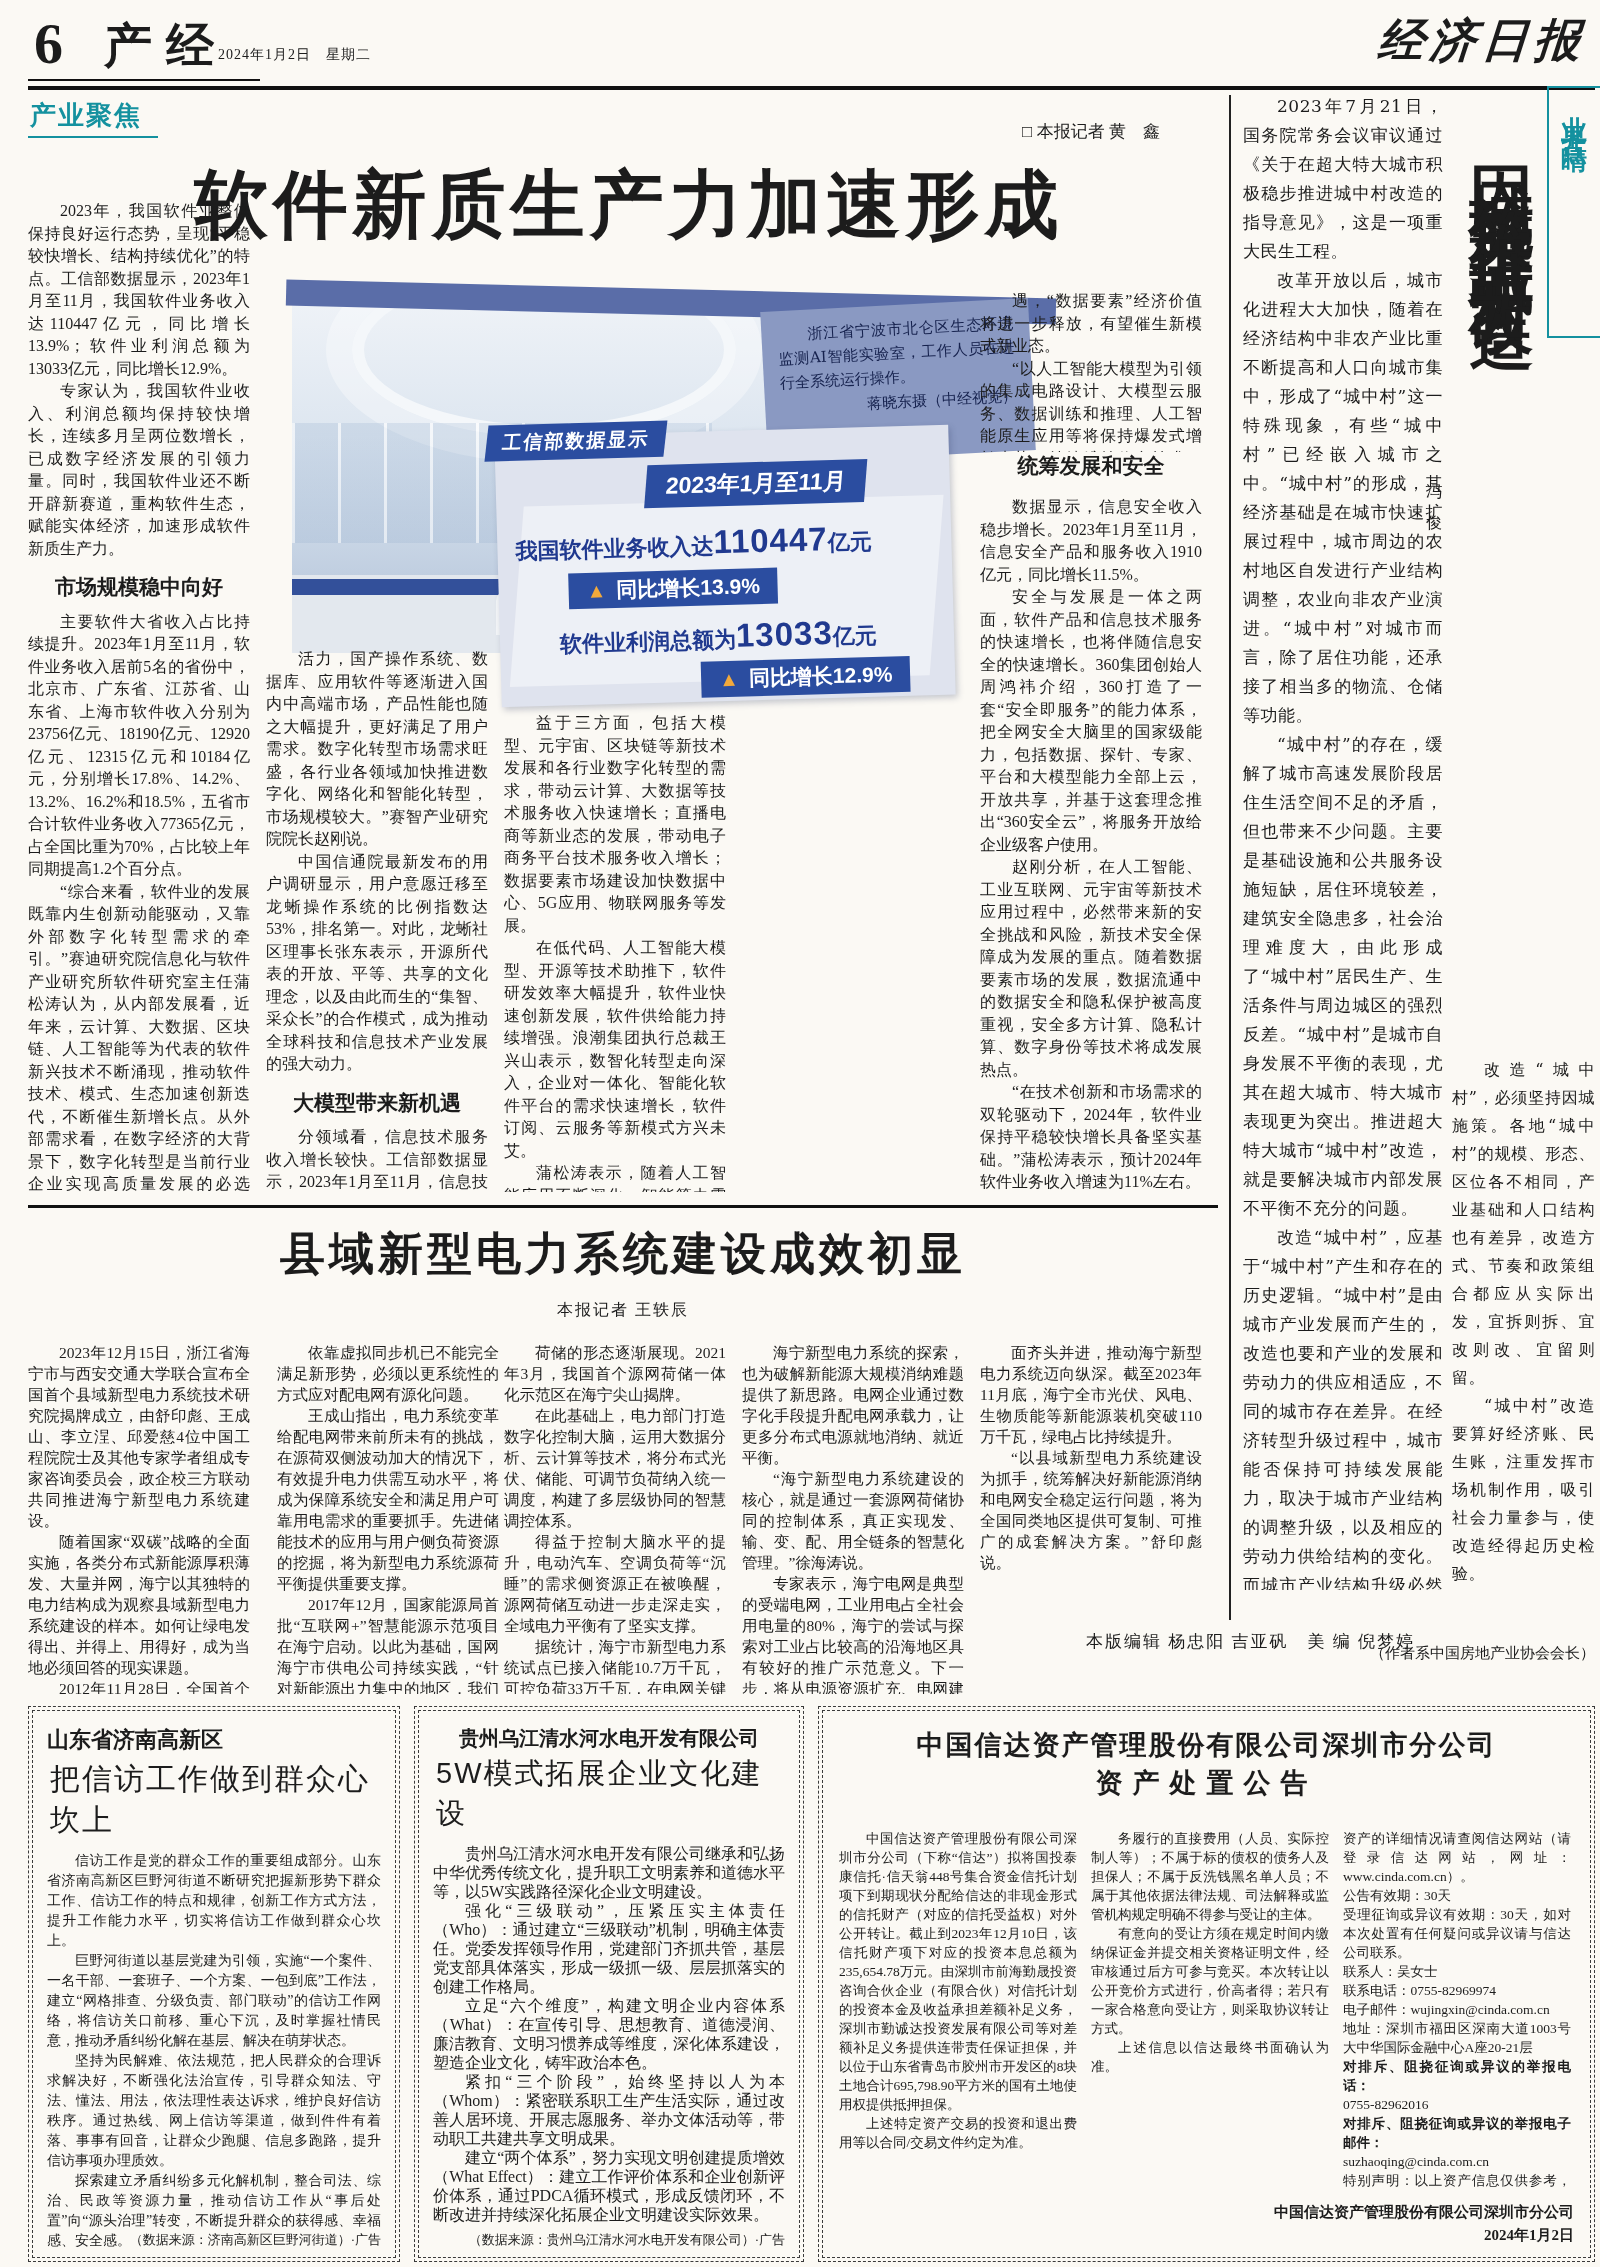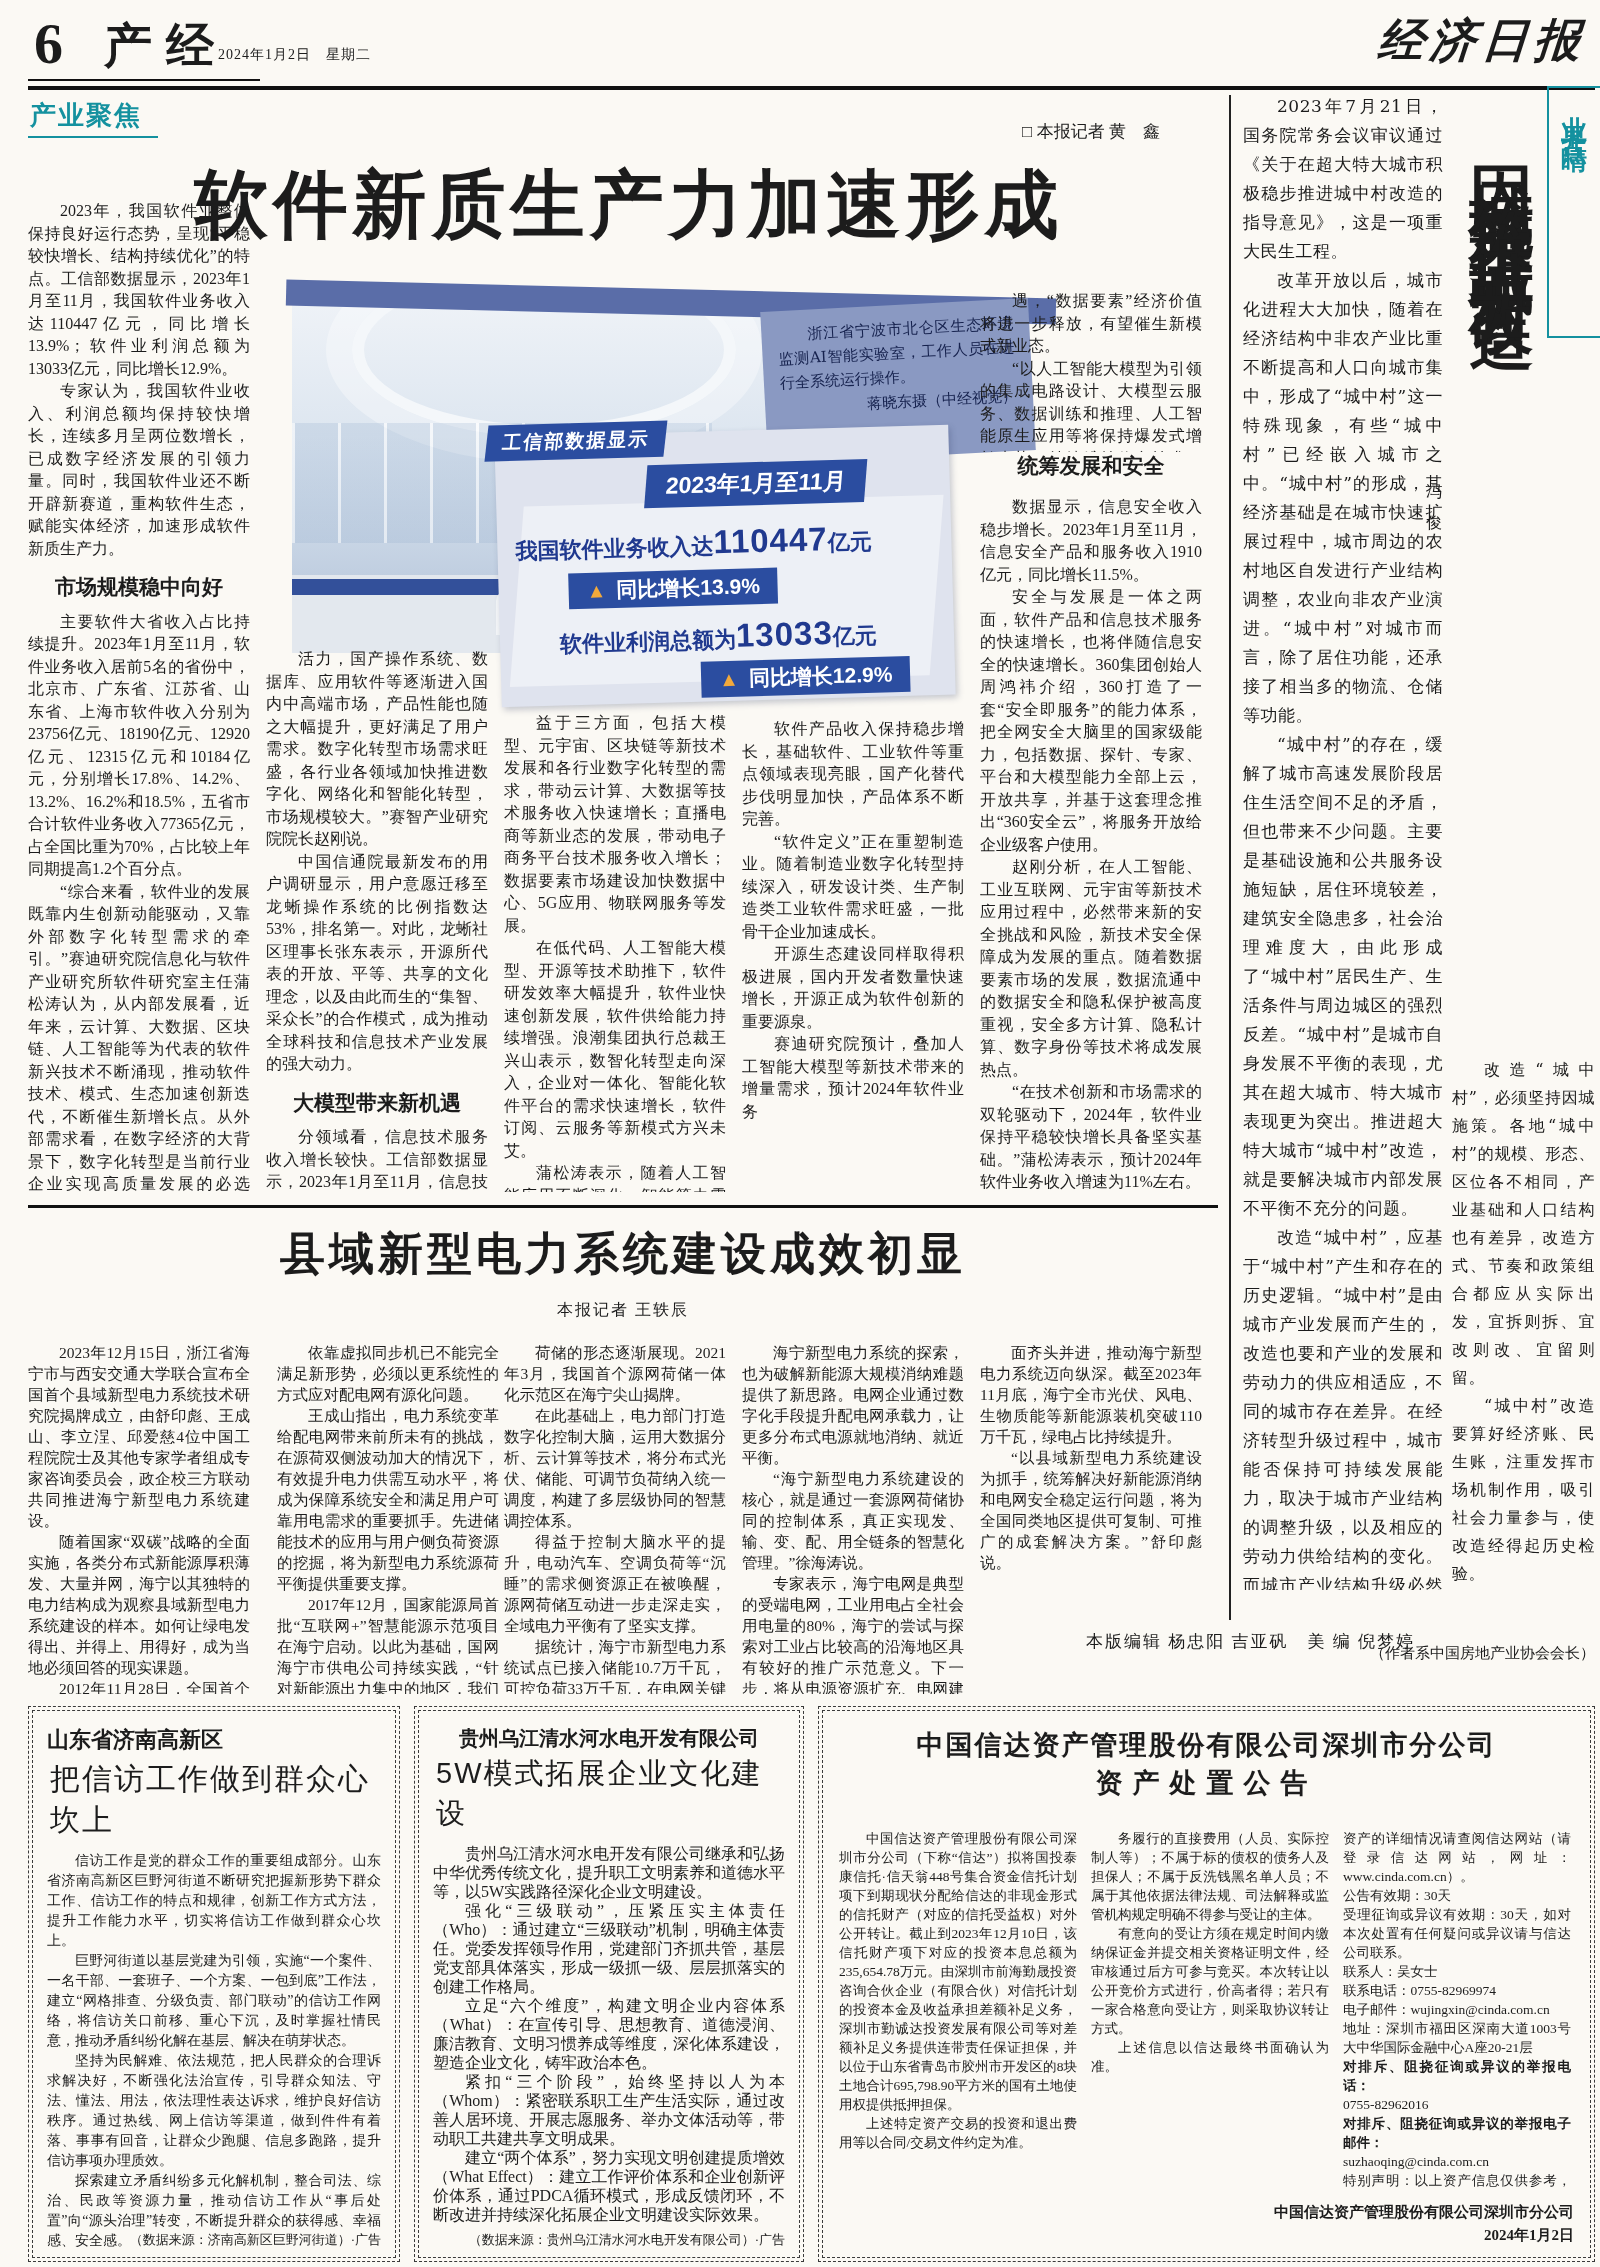--- a/index.html
+++ b/index.html
@@ -168,26 +168,20 @@
       <p class="para">活力，国产操作系统、数据库、应用软件等逐渐进入国内中高端市场，产品性能也随之大幅提升，更好满足了用户需求。数字化转型市场需求旺盛，各行业各领域加快推进数字化、网络化和智能化转型，市场规模较大。”赛智产业研究院院长赵刚说。</p>
       <p class="para">中国信通院最新发布的用户调研显示，用户意愿迁移至龙蜥操作系统的比例指数达53%，排名第一。对此，龙蜥社区理事长张东表示，开源所代表的开放、平等、共享的文化理念，以及由此而生的“集智、采众长”的合作模式，成为推动全球科技和信息技术产业发展的强大动力。</p>
       <div class="col-subhead">大模型带来新机遇</div>
       <p class="para">分领域看，信息技术服务收入增长较快。工信部数据显示，2023年1月至11月，信息技术服务收入73243亿元，同比增长15.1%，在全行业收入中占比为66.3%。其中，云计算、大数据服务共实现收入11232亿元，同比增长15%，占信息技术服务收入的比重为15.3%；集成电路设计收入2787亿元，同比增长7.2%；电子商务平台技术服务收入10220亿元，同比增长8.7%。</p>
     </div>
   <div class="col t-body" style="left:504px;top:712px;height:480px;">
       <p class="para">益于三方面，包括大模型、元宇宙、区块链等新技术发展和各行业数字化转型的需求，带动云计算、大数据等技术服务收入快速增长；直播电商等新业态的发展，带动电子商务平台技术服务收入增长；数据要素市场建设加快数据中心、5G应用、物联网服务等发展。</p>
       <p class="para">在低代码、人工智能大模型、开源等技术助推下，软件研发效率大幅提升，软件业快速创新发展，软件供给能力持续增强。浪潮集团执行总裁王兴山表示，数智化转型走向深入，企业对一体化、智能化软件平台的需求快速增长，软件订阅、云服务等新模式方兴未艾。</p>
       <p class="para">蒲松涛表示，随着人工智能应用不断深化，智能算力需求将保持快速增长，并进一步带动云计算业务收入增长。同时，国家数据局的组建将为大数据市场带来新的发展机</p>
     </div>
-  <div class="col t-body" style="left:742px;top:718px;height:474px;">
-      <p class="para">软件产品收入保持稳步增长，基础软件、工业软件等重点领域表现亮眼，国产化替代步伐明显加快，产品体系不断完善。</p>
-      <p class="para">“软件定义”正在重塑制造业。随着制造业数字化转型持续深入，研发设计类、生产制造类工业软件需求旺盛，一批骨干企业加速成长。</p>
-      <p class="para">开源生态建设同样取得积极进展，国内开发者数量快速增长，开源正成为软件创新的重要源泉。</p>
-      <p class="para">赛迪研究院预计，叠加人工智能大模型等新技术带来的增量需求，预计2024年软件业务</p>
-    </div>
   <div class="col t-body" style="left:980px;top:290px;height:162px;">
       <p class="para">遇，“数据要素”经济价值将进一步释放，有望催生新模式新业态。</p>
       <p class="para">“以人工智能大模型为引领的集成电路设计、大模型云服务、数据训练和推理、人工智能原生应用等将保持爆发式增长态势，持续维持信息技术服务快速增长。”赵刚说。</p>
     </div>
   <div class="abs subhead5">统筹发展和安全</div>
   <div class="col t-body" style="left:980px;top:496px;height:696px;">
       <p class="para">数据显示，信息安全收入稳步增长。2023年1月至11月，信息安全产品和服务收入1910亿元，同比增长11.5%。</p>
       <p class="para">安全与发展是一体之两面，软件产品和信息技术服务的快速增长，也将伴随信息安全的快速增长。360集团创始人周鸿祎介绍，360打造了一套“安全即服务”的能力体系，把全网安全大脑里的国家级能力，包括数据、探针、专家、平台和大模型能力全部上云，开放共享，并基于这套理念推出“360安全云”，将服务开放给企业级客户使用。</p>
       <p class="para">赵刚分析，在人工智能、工业互联网、元宇宙等新技术应用过程中，必然带来新的安全挑战和风险，新技术安全保障成为发展的重点。随着数据要素市场的发展，数据流通中的数据安全和隐私保护被高度重视，安全多方计算、隐私计算、数字身份等技术将成发展热点。</p>
       <p class="para">“在技术创新和市场需求的双轮驱动下，2024年，软件业保持平稳较快增长具备坚实基础。”蒲松涛表示，预计2024年软件业务收入增速为11%左右。</p>

